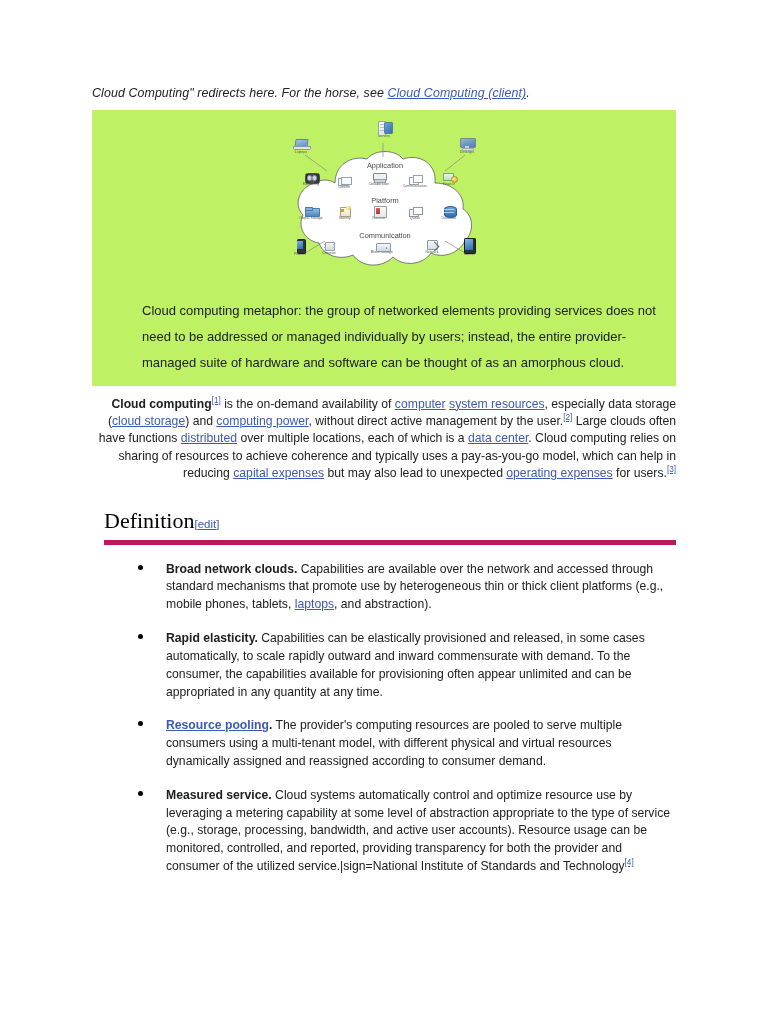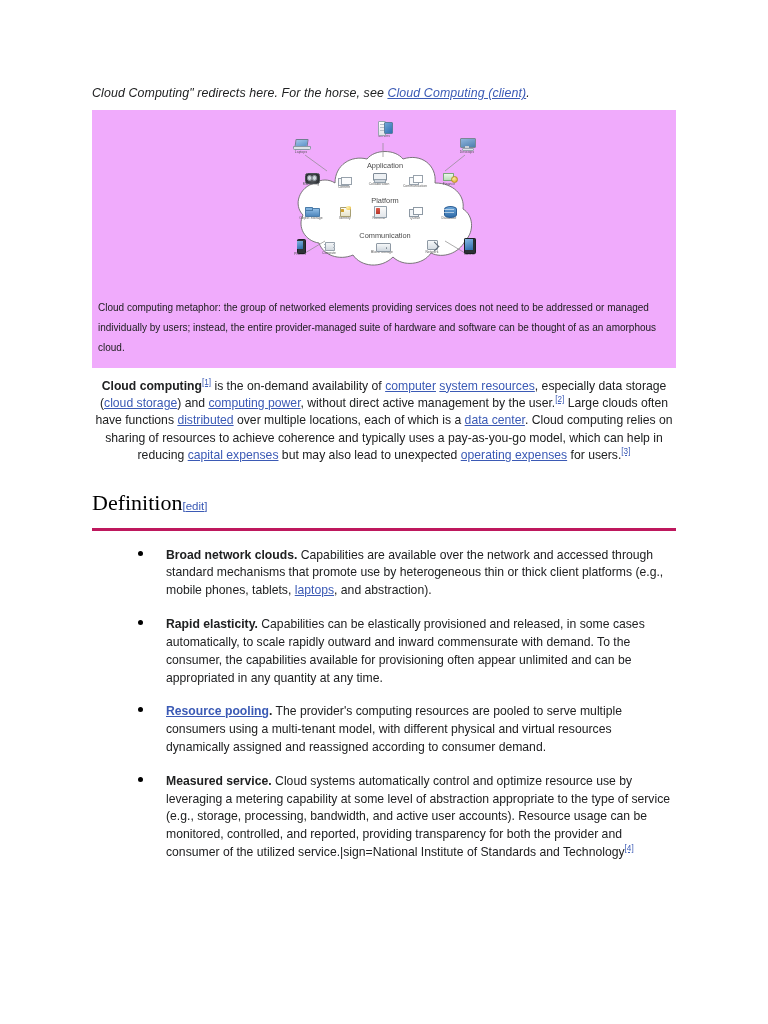--- a/index.html
+++ b/index.html
@@ -32,38 +32,39 @@
     letter-spacing: .1px;
   }
 
   a.wlink {
     color: #3b5ab5;
     text-decoration: underline;
   }
 
   
   .figure {
-    background: #f0abfc;
+    background: #bef264;
     margin-top: 8px;
     width: 584px;
     padding: 0;
     box-sizing: border-box;
   }
   .figure-imgwrap {
     height: 182px;
     display: flex;
     align-items: center;
     justify-content: center;
     padding-top: 4px;
   }
   .figure-caption {
-    font-size: 10px;
+    font-size: 13px;
     line-height: 2.0;
     color: #202122;
     padding: 2px 6px 10px 6px;
+    margin-left: 44px;
   }
 
   
   .cloud-diagram {
     position: relative;
     width: 230px;
     height: 168px;
     font-size: 3.2px;
     color: #444;
   }
@@ -175,38 +176,38 @@
   .ic-net { width:11px;height:10px; }
   .ic-net .sw { position:absolute;left:0;top:0;width:9.5px;height:8px;background:linear-gradient(#f7f9fa,#d6dde3);border:0.7px solid #8e99a4;border-radius:1px; }
   .ic-net .arr { position:absolute;left:4px;top:3px;width:6px;height:6px;background:transparent;border-bottom:1.6px solid #5d6a76;border-right:1.6px solid #5d6a76;transform:rotate(-45deg); }
 
   
   .lead {
     font-size: 12.2px;
     line-height: 1.42;
     margin-top: 10px;
     color: #202122;
-    text-align: center;
+    text-align: right;
   }
   .lead b { font-weight: bold; }
   sup.ref {
     font-size: 8.2px;
     vertical-align: super;
     line-height: 0;
   }
   sup.ref a { color: #3b5ab5; text-decoration: underline; }
 
   
   h2.section {
     font-family: "Liberation Serif", serif;
     font-weight: normal;
     font-size: 22px;
-    margin: 26px 0 0 0;
-    padding-bottom: 12px;
-    border-bottom: 3px solid #be185d;
+    margin: 26px 0 0 12px;
+    padding-bottom: 6px;
+    border-bottom: 5px solid #be185d;
     color: #000000;
     line-height: 1.15;
   }
   h2.section .edit {
     font-family: "Liberation Sans", sans-serif;
     font-size: 11.5px;
     color: #3b5ab5;
     vertical-align: baseline;
   }
   h2.section .edit a { color:#3b5ab5; text-decoration: underline; }

